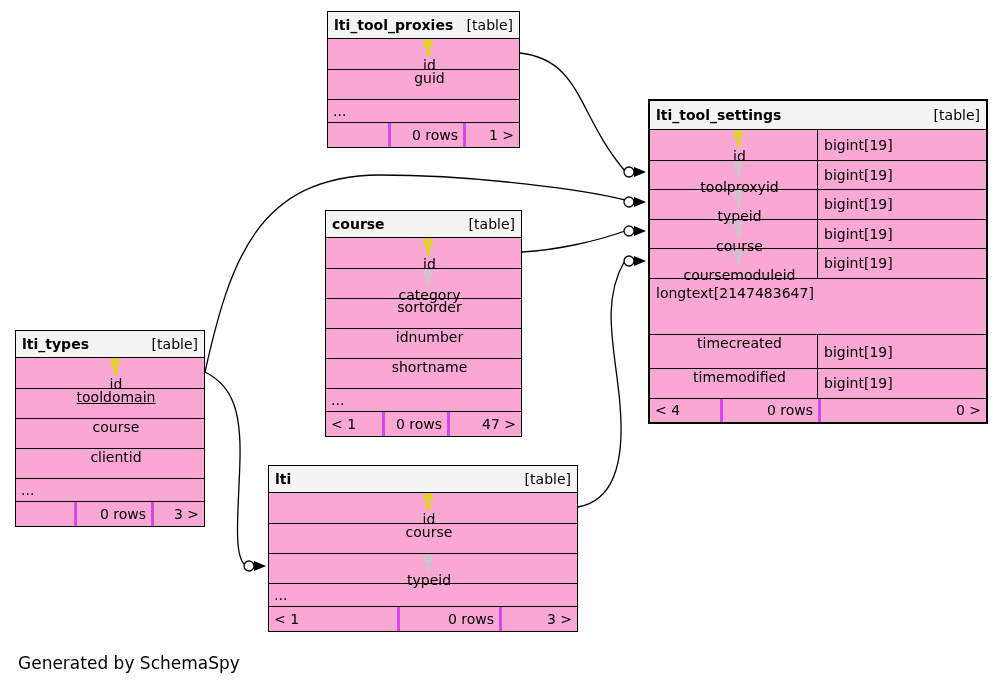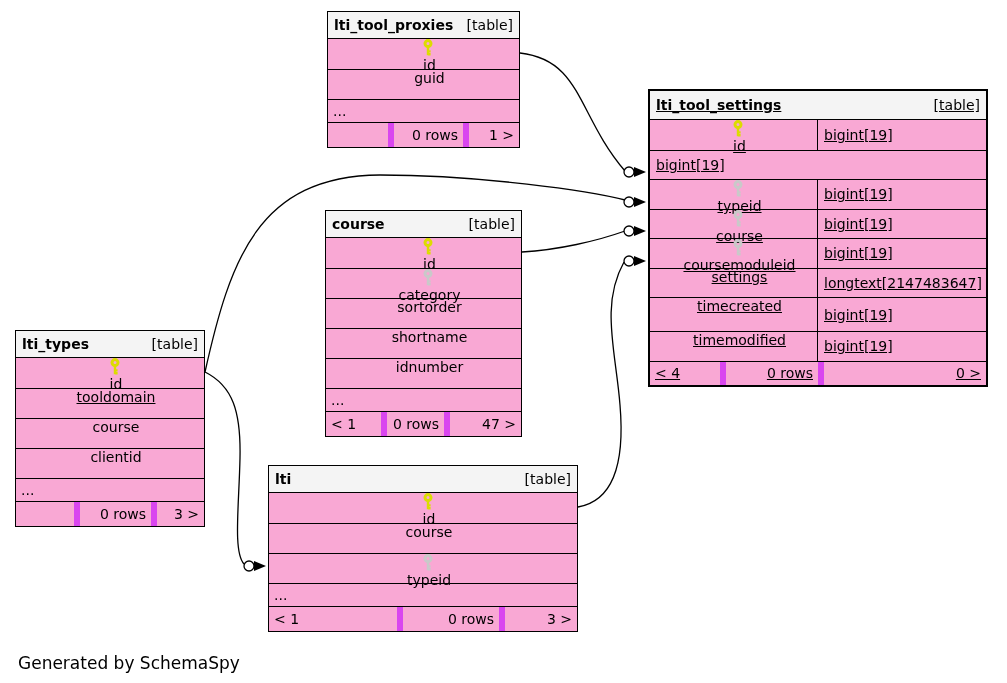--- a/index.html
+++ b/index.html
@@ -15,21 +15,21 @@
   .row{display:flex;align-items:stretch;box-sizing:border-box;}
   .row + .row, .ell, .ftr{border-top:1px solid #000;}
   .ncell{display:flex;align-items:center;height:100%;box-sizing:border-box;flex-direction:column;}
   .keyicon{flex:none;margin-left:9px;}
   .kspacer{flex:none;width:12px;margin-left:9px;}
   .cname{margin-left:12px;white-space:nowrap;}
   .tcell{flex:1;display:flex;align-items:center;padding-left:6px;box-sizing:border-box;white-space:nowrap;}
   .ell{display:flex;align-items:center;padding-left:5px;box-sizing:border-box;}
   .ftr{display:flex;box-sizing:border-box;}
   .fcell{display:flex;align-items:center;padding:0 5px;box-sizing:border-box;height:100%;white-space:nowrap;}
-  .fcell + .fcell{border-left:6px solid #d946ef;}
+  .fcell + .fcell{border-left:3px solid #d946ef;}
   .fcell.right{justify-content:flex-end;}
   .fcell.left{justify-content:flex-start;}
   #note{position:absolute;left:18px;top:653px;font-size:17px;}
 </style>
 </head>
 <body>
 
 <div id="canvas">
   <svg id="wires" width="1007" height="683">
       <path d="M 520 53 C 582 60, 577 115, 625 171" fill="none" stroke="#000000" stroke-width="1.3"></path>
@@ -69,36 +69,43 @@
           <span class="cname">guid</span>
         </div>
       </div>
       <div class="ell" style="height: 23px;">...</div>
       <div class="ftr" style="height: 25px;">
         <div class="fcell left" style="width: 60px;"></div>
         <div class="fcell right" style="width: 75px;">0 rows</div>
         <div class="fcell right" style="flex: 1 1 0%;">1 &gt;</div>
       </div>
     </div>
-    <div class="tbl thick" style="left: 648px; top: 89px; width: 340px; text-decoration: underline;">
+    <div class="tbl thick" style="left: 648px; top: 99px; width: 340px;">
       <div class="hdr" style="height: 29px;">
         <span class="tname">lti_tool_settings</span>
         <span class="ttag">[table]</span>
       </div>
       <div class="row" style="height: 29.5px;">
         <div class="ncell" style="width: 168px; border-right: 1px solid rgb(0, 0, 0);">
           <svg width="12" height="18" viewBox="0 0 12 18" class="keyicon">
             <circle cx="6" cy="4.6" r="3" fill="none" stroke="#dcdc00" stroke-width="3"></circle>
             <path d="M6 7.5 L6 16.2 M6 12.4 L8.6 12.4 M6 15.2 L8.6 15.2" fill="none" stroke="#dcdc00" stroke-width="2.4"></path>
           </svg>
           <span class="cname">id</span>
         </div>
         <div class="tcell">bigint[19]</div>
       </div>
       <div class="row" style="height: 29.5px;">
+        <div class="ncell" style="width: 168px; border-right: 1px solid rgb(0, 0, 0);">
+          <svg width="12" height="18" viewBox="0 0 12 18" class="keyicon">
+            <circle cx="6" cy="4.6" r="3" fill="none" stroke="#c9c9c9" stroke-width="3"></circle>
+            <path d="M6 7.5 L6 16.2 M6 12.4 L8.6 12.4 M6 15.2 L8.6 15.2" fill="none" stroke="#c9c9c9" stroke-width="2.4"></path>
+          </svg>
+          <span class="cname">toolproxyid</span>
+        </div>
         <div class="tcell">bigint[19]</div>
       </div>
       <div class="row" style="height: 29.5px;">
         <div class="ncell" style="width: 168px; border-right: 1px solid rgb(0, 0, 0);">
           <svg width="12" height="18" viewBox="0 0 12 18" class="keyicon">
             <circle cx="6" cy="4.6" r="3" fill="none" stroke="#c9c9c9" stroke-width="3"></circle>
             <path d="M6 7.5 L6 16.2 M6 12.4 L8.6 12.4 M6 15.2 L8.6 15.2" fill="none" stroke="#c9c9c9" stroke-width="2.4"></path>
           </svg>
           <span class="cname">typeid</span>
         </div>
@@ -118,27 +125,23 @@
         <div class="ncell" style="width: 168px; border-right: 1px solid rgb(0, 0, 0);">
           <svg width="12" height="18" viewBox="0 0 12 18" class="keyicon">
             <circle cx="6" cy="4.6" r="3" fill="none" stroke="#c9c9c9" stroke-width="3"></circle>
             <path d="M6 7.5 L6 16.2 M6 12.4 L8.6 12.4 M6 15.2 L8.6 15.2" fill="none" stroke="#c9c9c9" stroke-width="2.4"></path>
           </svg>
           <span class="cname">coursemoduleid</span>
         </div>
         <div class="tcell">bigint[19]</div>
       </div>
       <div class="row" style="height: 29.5px;">
-        <div class="ncell" style="width: 168px; border-right: 1px solid rgb(0, 0, 0);">
-          <span class="kspacer"></span>
-          <span class="cname">settings</span>
-        </div>
         <div class="tcell">longtext[2147483647]</div>
       </div>
-      <div class="row" style="height: 34px;">
+      <div class="row" style="height: 34px; margin-top: 27px;">
         <div class="ncell" style="width: 168px; border-right: 1px solid rgb(0, 0, 0);">
           <span class="kspacer"></span>
           <span class="cname">timecreated</span>
         </div>
         <div class="tcell">bigint[19]</div>
       </div>
       <div class="row" style="height: 29.5px;">
         <div class="ncell" style="width: 168px; border-right: 1px solid rgb(0, 0, 0);">
           <span class="kspacer"></span>
           <span class="cname">timemodified</span>
@@ -176,27 +179,27 @@
       </div>
       <div class="row" style="height: 30px;">
         <div class="ncell" style="flex: 1 1 0%;">
           <span class="kspacer"></span>
           <span class="cname">sortorder</span>
         </div>
       </div>
       <div class="row" style="height: 30px;">
         <div class="ncell" style="flex: 1 1 0%;">
           <span class="kspacer"></span>
+          <span class="cname">idnumber</span>
+        </div>
+      </div>
+      <div class="row" style="height: 30px;">
+        <div class="ncell" style="flex: 1 1 0%;">
+          <span class="kspacer"></span>
           <span class="cname">shortname</span>
-        </div>
-      </div>
-      <div class="row" style="height: 30px;">
-        <div class="ncell" style="flex: 1 1 0%;">
-          <span class="kspacer"></span>
-          <span class="cname">idnumber</span>
         </div>
       </div>
       <div class="ell" style="height: 23px;">...</div>
       <div class="ftr" style="height: 25px;">
         <div class="fcell left" style="width: 64px;">&lt; 1</div>
         <div class="fcell right" style="width: 73px;">0 rows</div>
         <div class="fcell right" style="flex: 1 1 0%; padding-left: 32px;">47 &gt;</div>
       </div>
     </div>
     <div class="tbl" style="left: 15px; top: 330px; width: 190px;">

